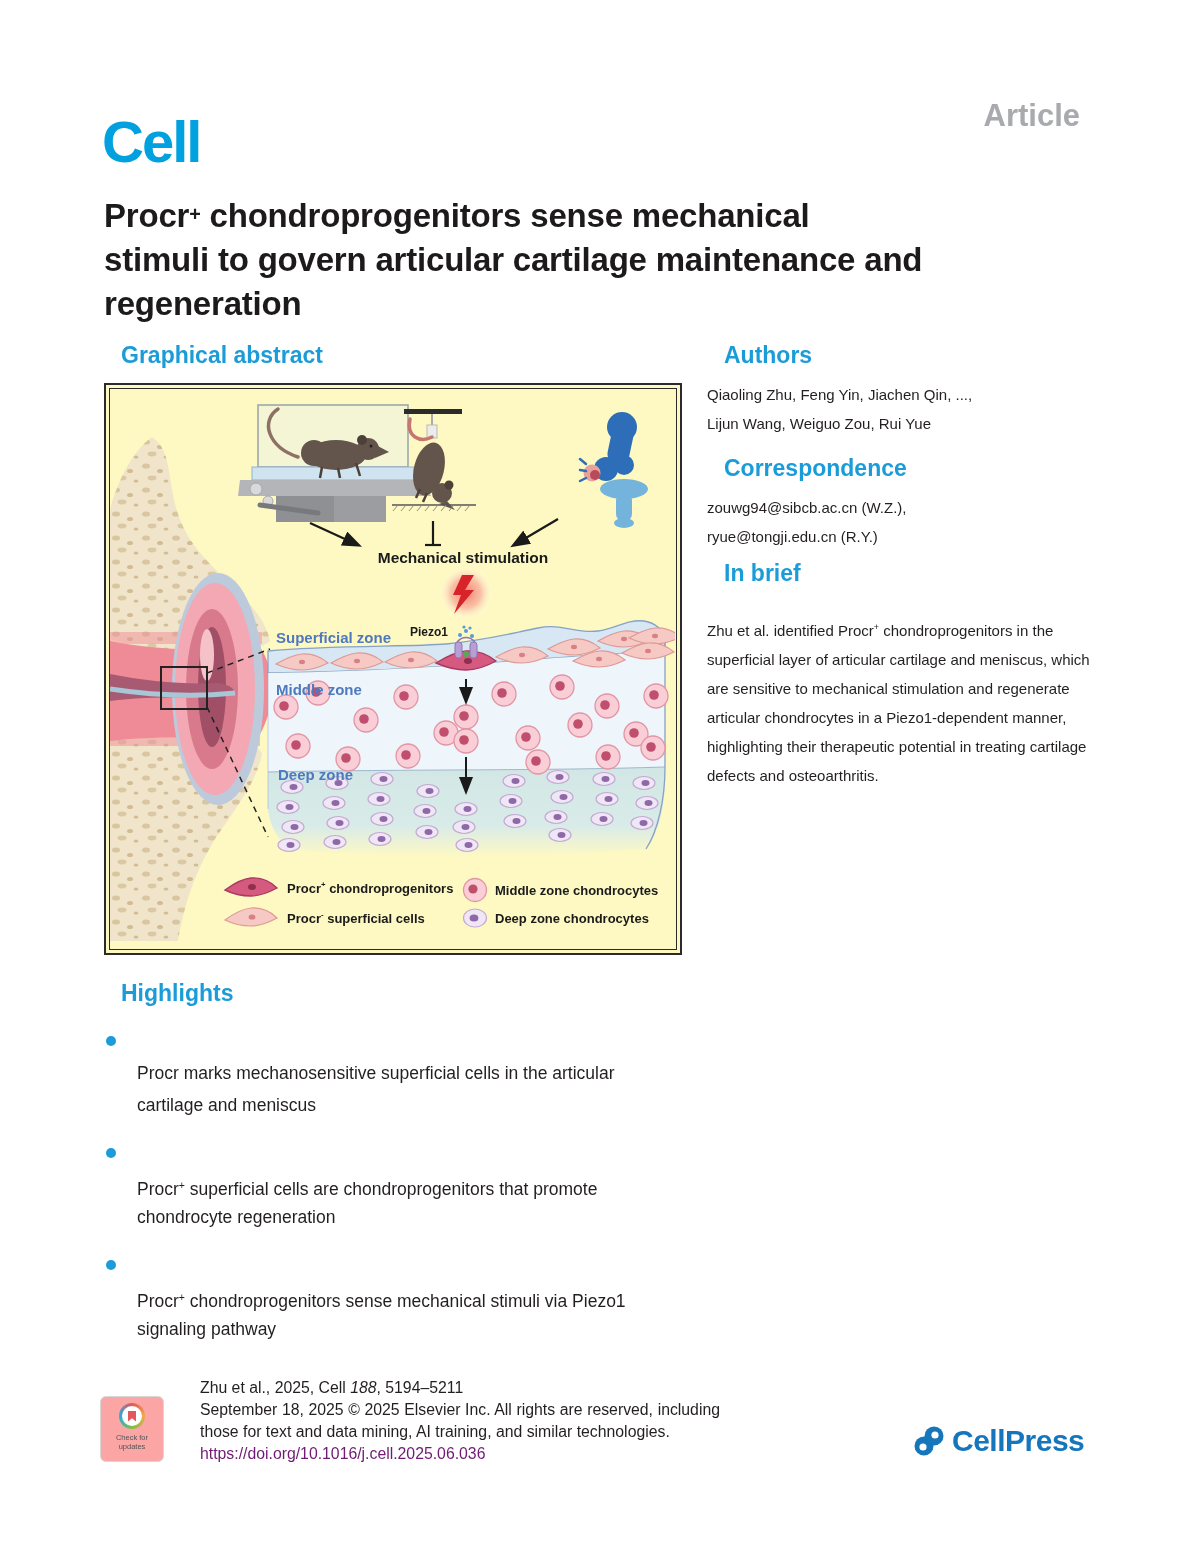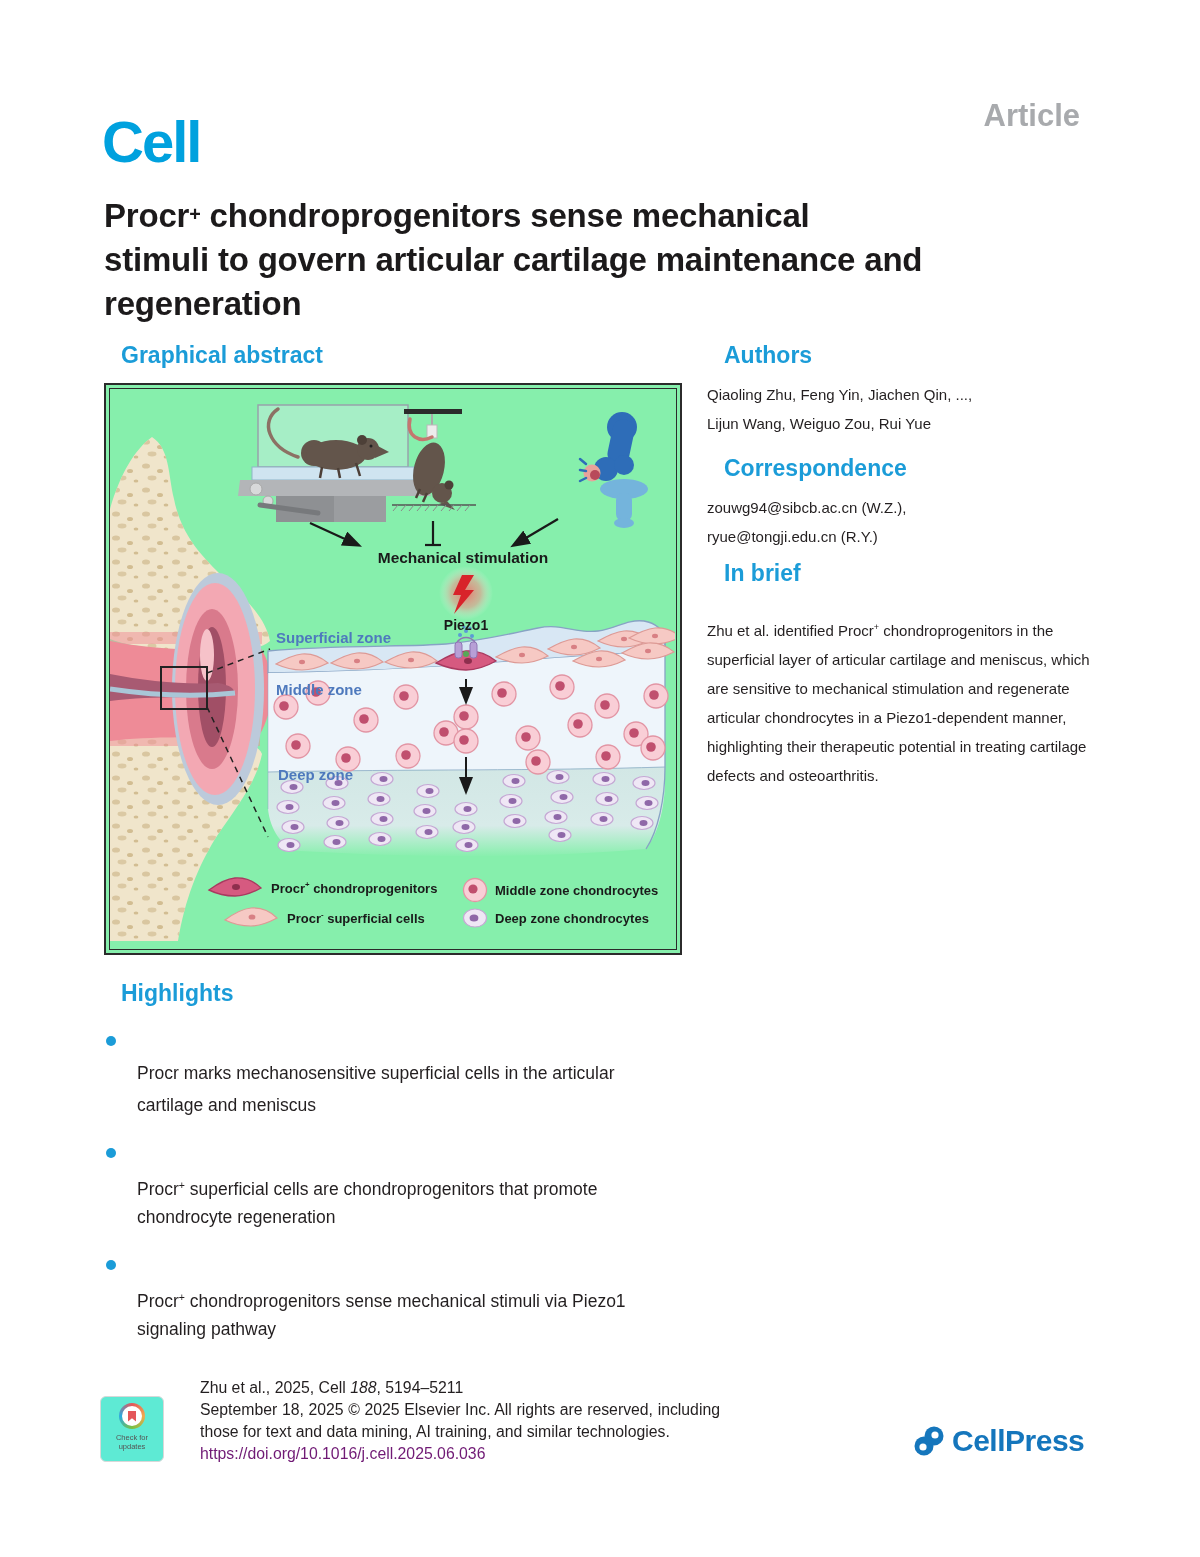--- a/index.html
+++ b/index.html
@@ -12,21 +12,21 @@
   .article-type { right:120px; top:98px; font-size:31px; font-weight:bold; color:#A8AAAD; }
 
   
   .title { left:104px; top:192px; width:1010px; font-size:33px; line-height:44px; font-weight:bold; color:#1c1a1b; letter-spacing:-0.2px; }
   sup, .sup { font-size:60%; vertical-align:6px; font-weight:inherit; }
 
   h2.sec { font-size:23px; font-weight:bold; color:#1B9CD8;margin-left:17px; }
 
   
   .ga-heading { left:104px; top:342px; }
-  .figure-box { left:104px; top:383px; width:578px; height:572px; border:2.5px solid #2b2b2b; padding:3px; background:#86efac; }
+  .figure-box { left:104px; top:383px; width:578px; height:572px; border:2.5px solid #2b2b2b; padding:3px; background:#fef9c3; }
   .figure-inner { position:relative; width:100%; height:100%; border:1px solid #2b2b2b; }
   .figure-inner svg.art { position:absolute; left:0; top:0; }
   .fig-label { position:absolute; font-weight:bold; color:#1a1a1a; }
   .zone-label { position:absolute; font-weight:bold; color:#4E79BD; font-size:15px; }
   .legend-item { position:absolute; display:flex; align-items:center; gap:7px; }
   .legend-text { font-size:13px; font-weight:bold; color:#1a1a1a; white-space:nowrap; }
 
   
   .highlights { left:104px; top:980px; width:585px; }
   .hl-item { display:flex; margin-top:20px; }
@@ -34,21 +34,21 @@
   .hl-text { margin-left:21px; font-size:17.5px; line-height:28px; width:548px;margin-top:32px; }
 
   
   .rcol { left:707px; width:396px; }
   .authors-h { top:342px; } .authors-t { top:380px; }
   .corr-h { top:455px; } .corr-t { top:493px; }
   .brief-h { top:560px; } .brief-t { top:598px;margin-top:15px; }
   .rtext { font-size:15px; line-height:29px; color:#231f20; }
 
   
-  .badge { left:100px; top:1396px; width:64px; height:66px; background:#5eead4; border:1px solid #d8d8d8; border-radius:6px;
+  .badge { left:100px; top:1396px; width:64px; height:66px; background:#fca5a5; border:1px solid #d8d8d8; border-radius:6px;
            display:flex; flex-direction:column; align-items:center; padding-top:6px; }
   .badge-ring { width:26px; height:26px; border-radius:50%;
                 background:conic-gradient(#e4575a, #f0a94f, #7ac143, #29abe2, #e4575a);
                 display:flex; align-items:center; justify-content:center; }
   .badge-ring-inner { width:20px; height:20px; border-radius:50%; background:#fff; display:flex; align-items:center; justify-content:center; }
   .badge-bookmark { width:8px; height:11px; background:#e4575a; clip-path:polygon(0 0,100% 0,100% 100%,50% 70%,0 100%); }
   .badge-text { font-size:7.5px; line-height:9px; color:#555; text-align:center; margin-top:4px; }
   .citation { left:200px; top:1377px; width:520px; font-size:15.8px; line-height:22px; }
   .citation .just { text-align:justify; }
   .doi { color:#701a75; text-decoration:none; cursor:pointer; }
@@ -302,26 +302,26 @@
           <use href="#deepcell" x="532" y="434"></use>
       </g>
 
       <g stroke="#1a1a1a" stroke-width="2">
         <line x1="356" y1="290" x2="356" y2="312" marker-end="url(#ah)"></line>
         <line x1="356" y1="368" x2="356" y2="402" marker-end="url(#ah)"></line>
       </g>
     </svg>
 
     <div class="fig-label" style="left:238px; top:160px; width:230px; text-align:center; font-size:15.5px;">Mechanical stimulation</div>
-    <div class="fig-label" style="left:300px; top:228px; width:112px; text-align:center; font-size:14px;">Piezo1</div>
+    <div class="fig-label" style="left:300px; top:236px; width:112px; text-align:left; font-size:12px;">Piezo1</div>
     <div class="zone-label" style="left:166px; top:240px;">Superficial zone</div>
     <div class="zone-label" style="left:166px; top:292px;">Middle zone</div>
     <div class="zone-label" style="left:168px; top:377px;">Deep zone</div>
 
-    <div class="legend-item" style="left:96px; top:488px;">
+    <div class="legend-item" style="left:112px; top:488px;">
       <svg width="58" height="22" viewBox="0 0 58 22">
         <path d="M3,13 Q18,2 29,1 Q44,0 55,11 Q40,19 29,19 Q15,19 3,13 Z" fill="#d65a80" stroke="#a93a60" stroke-width="1.4"></path>
         <ellipse cx="30" cy="10" rx="4" ry="3" fill="#8e2f4e"></ellipse>
       </svg>
       <span class="legend-text"><span>Procr</span><sup>+</sup><span> chondroprogenitors</span></span>
     </div>
     <div class="legend-item" style="left:112px; top:518px;">
       <svg width="58" height="22" viewBox="0 0 58 22">
         <path d="M3,13 Q18,2 29,1 Q44,0 55,11 Q40,19 29,19 Q15,19 3,13 Z" fill="#f6c9c4" stroke="#dd9a95" stroke-width="1.2"></path>
         <ellipse cx="30" cy="10" rx="3.4" ry="2.6" fill="#d88084"></ellipse>

